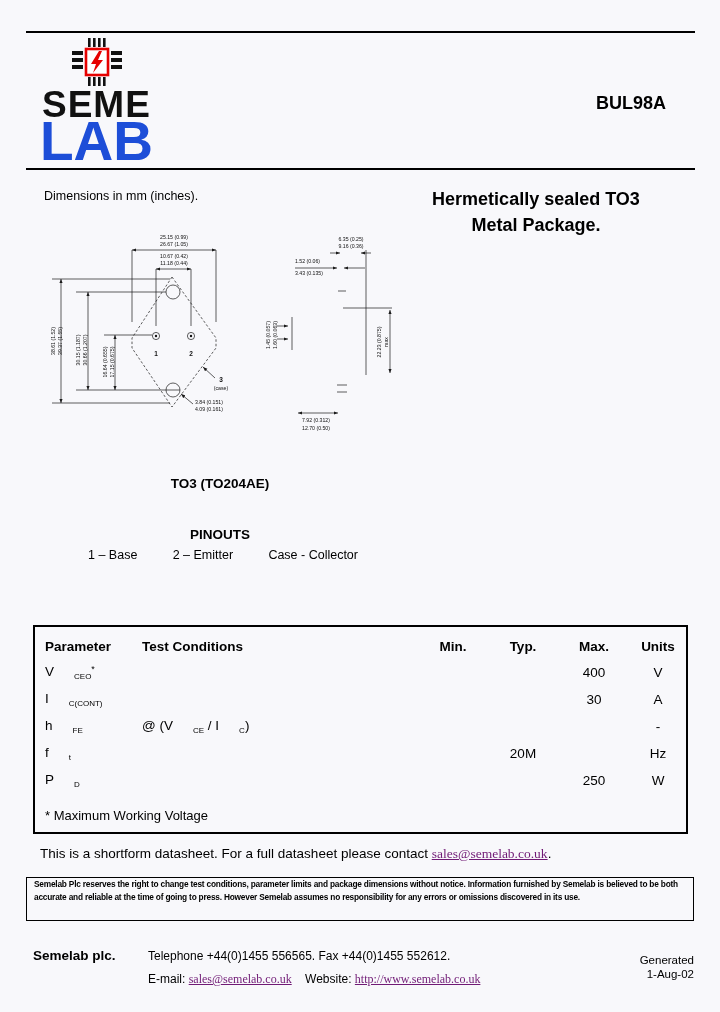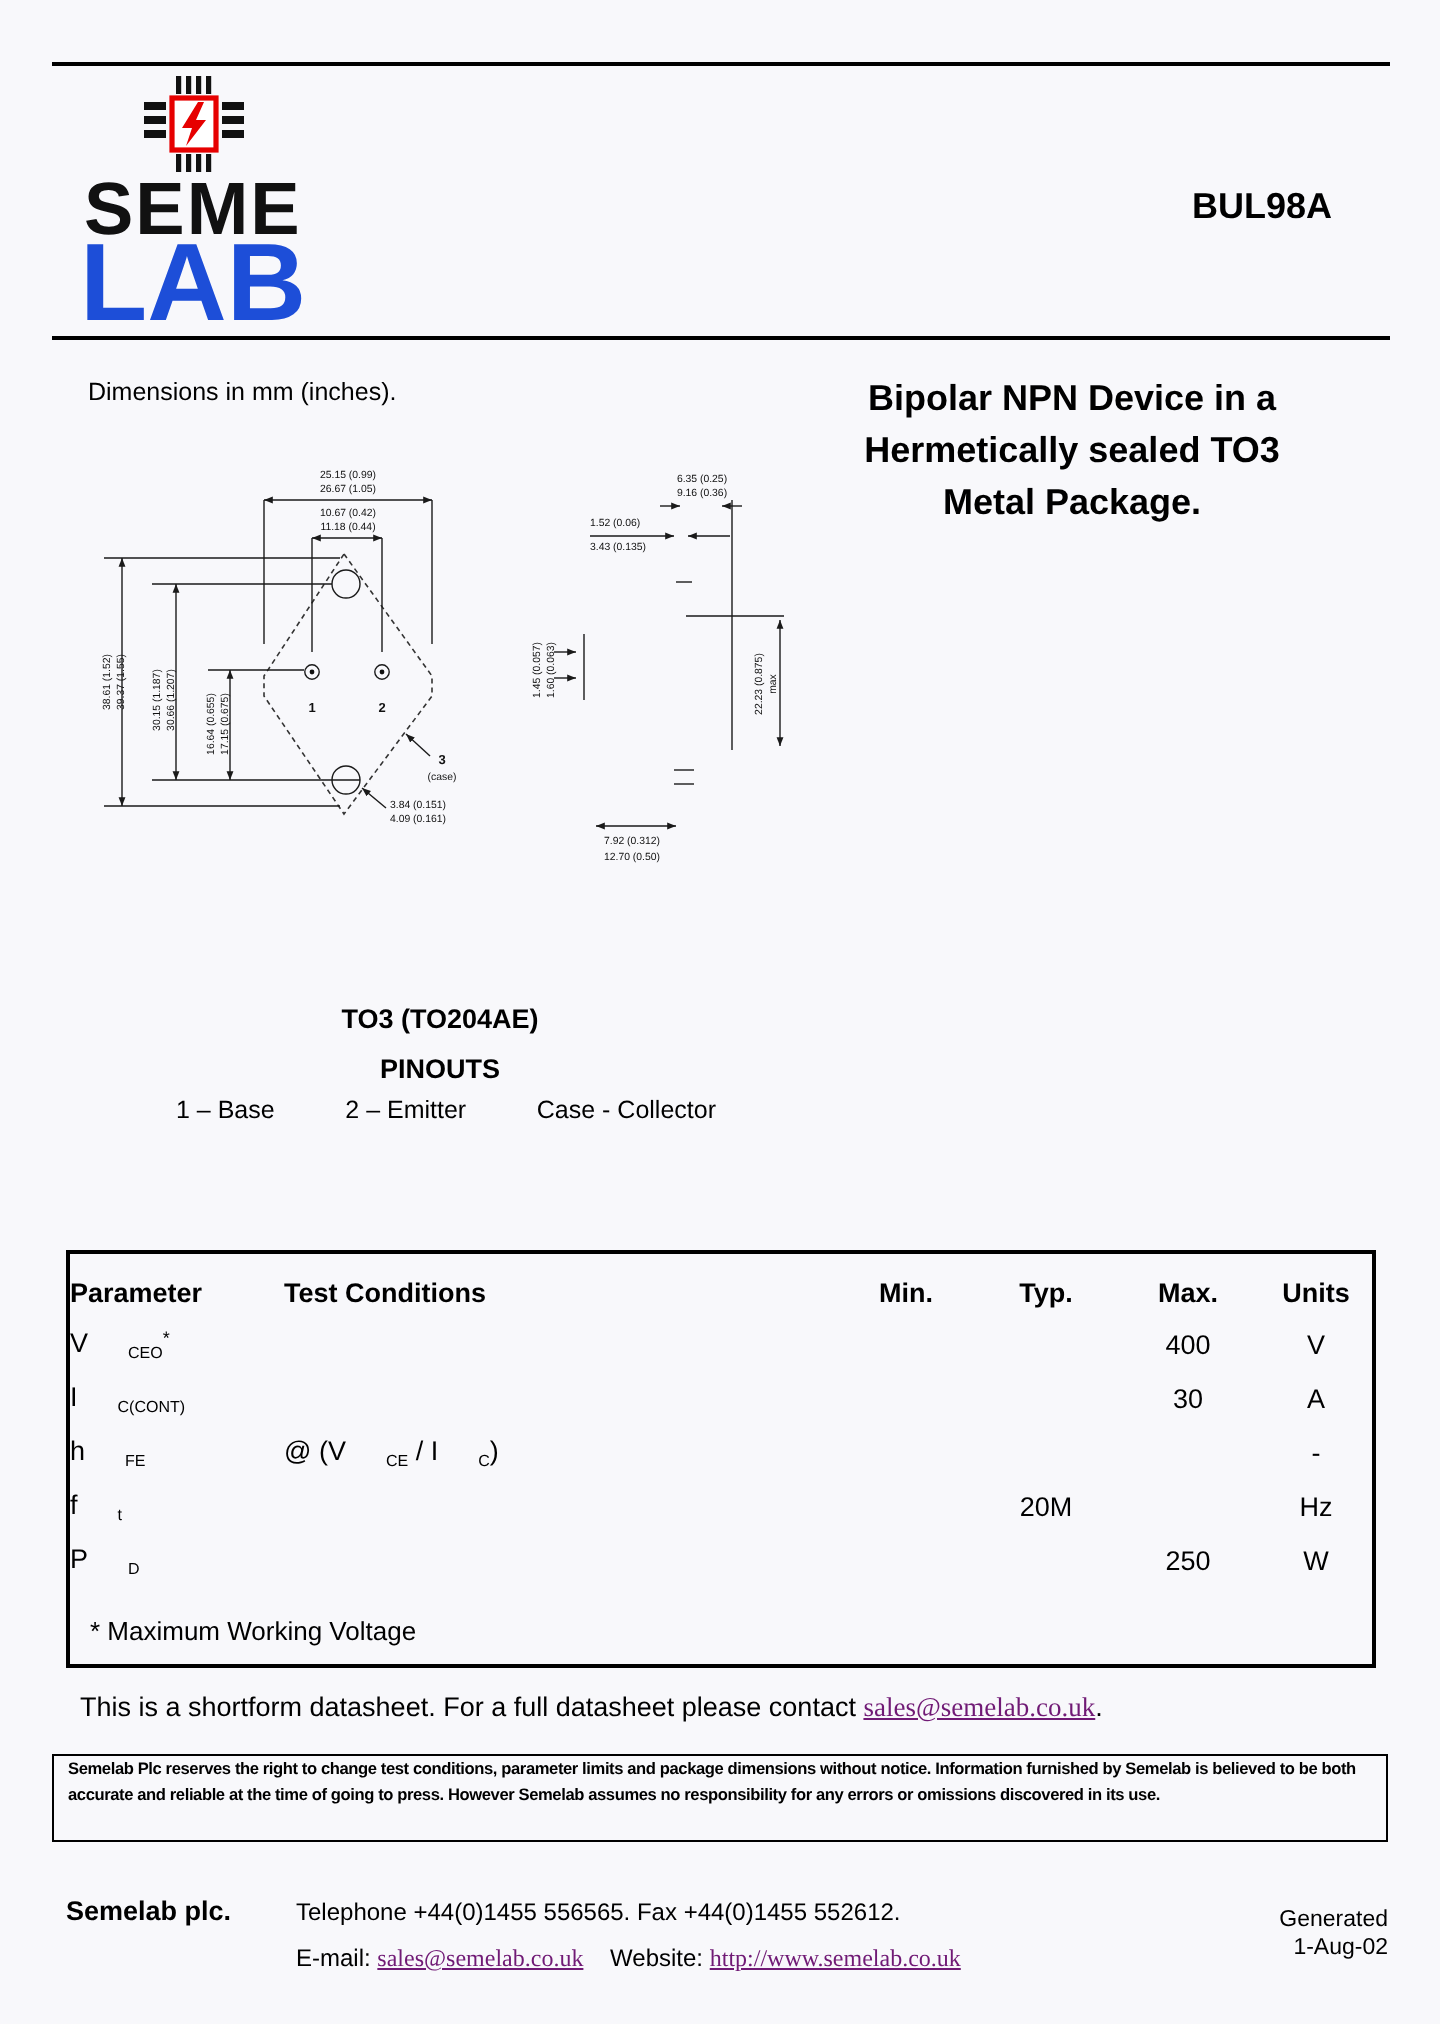--- a/index.html
+++ b/index.html
@@ -10,28 +10,28 @@
   }
   .abs{position:absolute;}
   .rule{position:absolute;background:#000;height:2px;}
   
   .seme{left:42px;top:86px;font-size:37px;font-weight:bold;letter-spacing:1px;line-height:1;color:#111;}
   .lab{left:40px;top:114px;font-size:55px;font-weight:bold;letter-spacing:0px;line-height:1;color:#1d4ed8;}
   .partno{right:54px;top:93px;font-size:18px;font-weight:bold;}
   .dimnote{left:44px;top:189px;font-size:12.5px;}
   .maintitle{right:34px;top:186px;width:300px;text-align:center;font-size:18px;font-weight:bold;line-height:26px;}
   
-  .pkg{left:120px;top:502px;width:200px;text-align:center;font-size:13.5px;font-weight:bold;}
+  .pkg{left:120px;top:476px;width:200px;text-align:center;font-size:13.5px;font-weight:bold;}
   .pinhead{left:120px;top:527px;width:200px;text-align:center;font-size:13.5px;font-weight:bold;}
   .pinrow{left:88px;top:548px;width:270px;font-size:12.5px;display:flex;justify-content:space-between;}
   
   .spec{left:33px;top:625px;width:655px;height:209px;border:2px solid #000;box-sizing:border-box;background:transparent;}
   .trow{display:grid;grid-template-columns:85px 298px 70px 70px 72px 56px;height:27px;align-items:center;font-size:13.5px;}
   .trow.head{height:26px;margin-top:6px;font-weight:bold;}
-  .c-param{}
+  .c-param{padding-left:10px;}
   .c-cond{padding-left:22px;}
   .c-num{text-align:center;}
   sub{font-size:8px;vertical-align:-3px;letter-spacing:0;margin-left:20px;}
   sup{font-size:9px;vertical-align:4px;}
   .footnote{padding-left:10px;font-size:13px;margin-top:14px;}
   
   .shortform{left:40px;top:846px;font-size:13.5px;}
   a.lnk{color:#701a75;text-decoration:underline;cursor:pointer;font-family:Liberation Serif, serif;}
   
   .disc{left:26px;top:877px;width:668px;height:44px;border:1.5px solid #000;box-sizing:border-box;
@@ -78,21 +78,20 @@
 <div class="abs seme">SEME</div>
 <div class="abs lab">LAB</div>
 
 <div class="abs partno">BUL98A</div>
 
 <div class="rule" style="left:26px;top:168px;width:669px;"></div>
 
 <div class="abs dimnote">Dimensions in mm (inches).</div>
 
 <div class="abs maintitle">
-  <div>Bipolar NPN Device in a</div>
   <div>Hermetically sealed TO3</div>
   <div>Metal Package.</div>
 </div>
 
 <div class="abs" style="left:40px;top:222px;">
 <svg width="380" height="225" viewBox="0 0 380 225">
   <defs>
     <marker id="arw" viewBox="0 0 10 10" refX="9" refY="5" markerWidth="7" markerHeight="7" orient="auto-start-reverse">
       <path d="M0,1.5 L9,5 L0,8.5 z" fill="#1a1a1a"></path>
     </marker>

